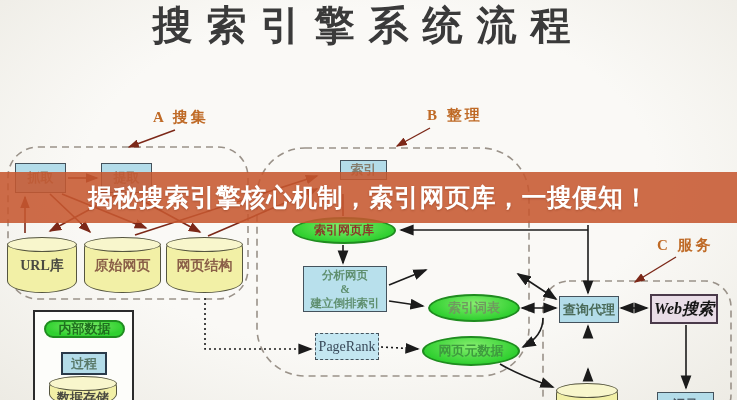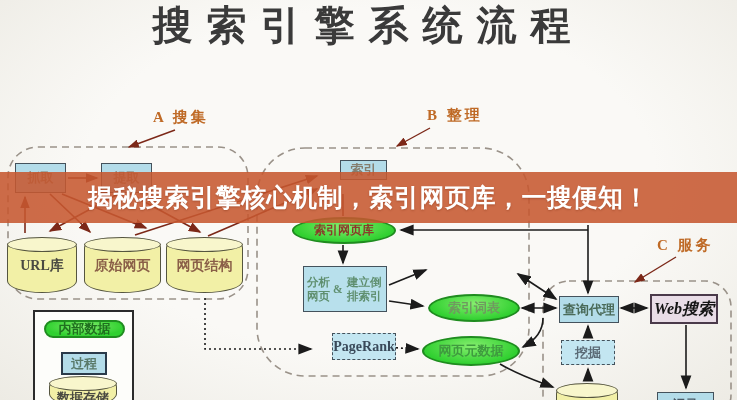--- a/index.html
+++ b/index.html
@@ -157,46 +157,43 @@
   <div class="abs cyl lay2" style="left:166px;top:237px;width:77px;height:56px;">
     <div class="cyl-body"></div>
       <div class="cyl-cap"></div>
     <div class="cyl-label" style="color:#8a5f48;">网页结构</div>
   </div>
 
   <div class="abs gell lay2" style="left:292px;top:217px;width:104px;height:27px;font-size:12px;color:#8a3a2a;">
     <span>索引网页库</span>
     </div>
 
-  <div class="abs node lay2" style="left:303px;top:266px;width:84px;height:46px;flex-direction:row;
+  <div class="abs node lay2" style="left:303px;top:266px;width:84px;height:46px;flex-direction:column;
        font-size:11.5px;line-height:14px;color:#5f8f6f;background:#b8e0ec;">
     <div>分析网页</div>
     <div>&amp;</div>
     <div>建立倒排索引</div>
   </div>
 
   <div class="abs gell lay2" style="left:428px;top:294px;width:92px;height:28px;font-size:13px;color:#6f9a5f;">
     <span>索引词表</span>
     </div>
   <div class="abs gell lay2" style="left:422px;top:336px;width:98px;height:30px;font-size:13px;color:#3f9a3f;">
     <span>网页元数据</span>
     </div>
 
-  <div class="abs node dashedbox lay2" style="left:332px;top:333px;width:64px;height:27px;font-size:14px;color:#3a4a5a;font-weight:bold;">
+  <div class="abs node dashedbox lay2" style="left:315px;top:333px;width:64px;height:27px;font-size:14px;color:#3a4a5a;font-weight:normal;">
     <span>PageRank</span>
     </div>
 
   <div class="abs node lay2" style="left:559px;top:296px;width:60px;height:27px;color:#4a6a58;font-size:13px;">
     <span>查询代理</span>
     </div>
   <div class="abs node lay2" style="left:650px;top:294px;width:68px;height:30px;background:#e9dde7;border-width:2px;border-color:#4a3a4a;color:#141414;font-size:16px;font-style:italic;">
     <span>Web搜索</span>
-    </div>
-  <div class="abs node dashedbox lay2" style="left:561px;top:340px;width:54px;height:25px;color:#5a6a75;">
-    <span>挖掘</span>
     </div>
 
   <div class="abs cyl lay2" style="left:556px;top:383px;width:62px;height:40px;">
     <div class="cyl-body"></div>
       <div class="cyl-cap"></div>
   </div>
   <div class="abs node lay2" style="left:657px;top:392px;width:57px;height:26px;align-items:flex-start;padding-top:3px;color:#4a5a66;">
     <span>记录</span>
     </div>
 

